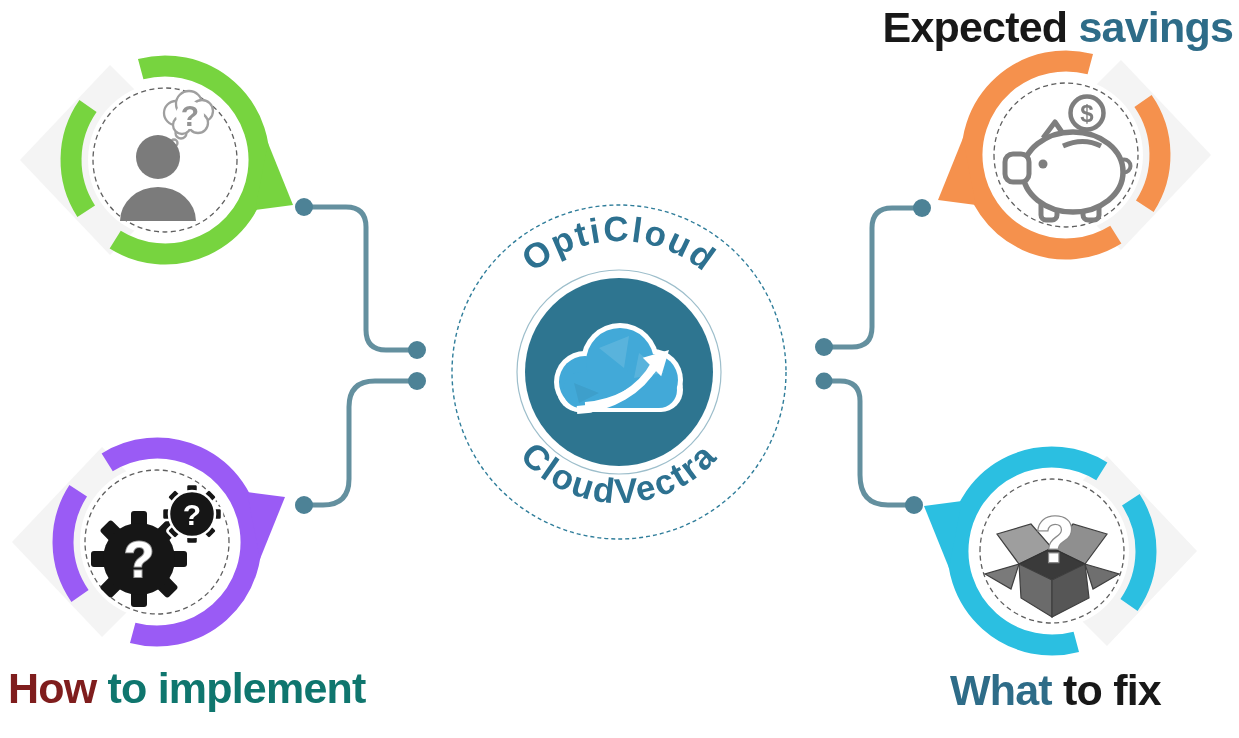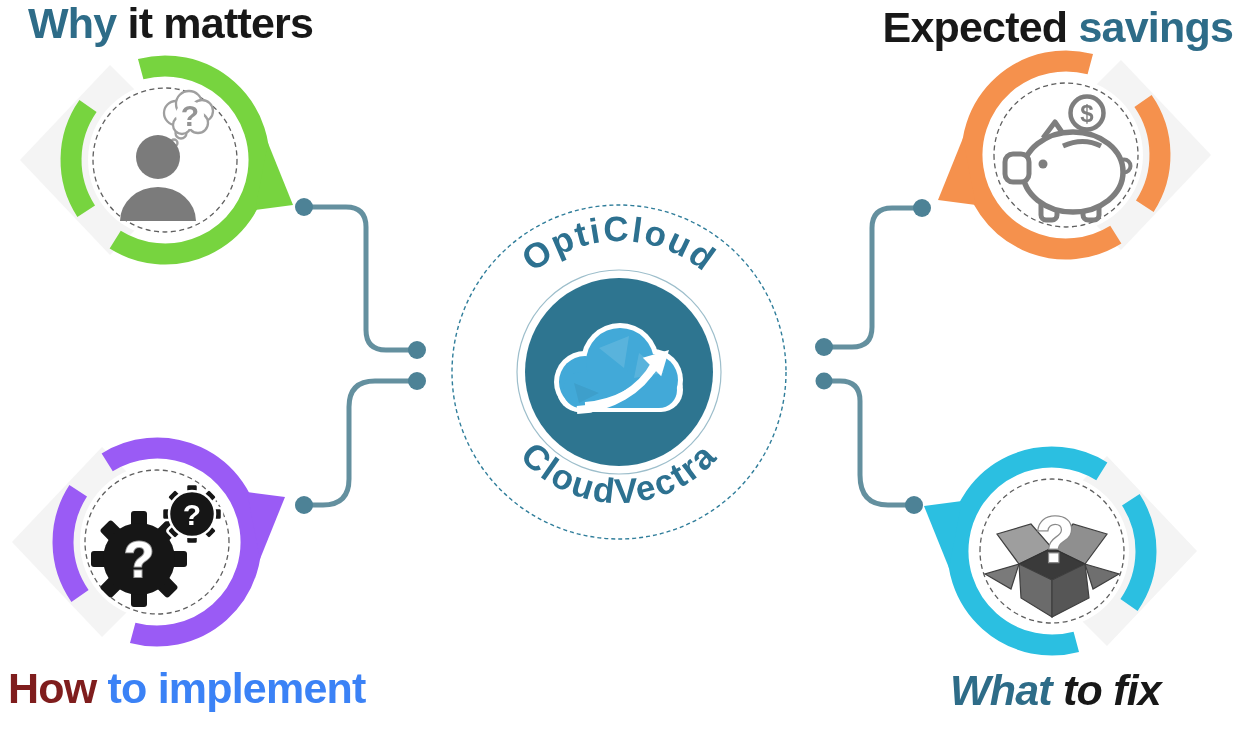--- a/index.html
+++ b/index.html
@@ -21,21 +21,21 @@
   .node-tr .ring{transform:scaleX(-1);}
   .node-bl .ring{transform:scaleY(-1);}
   .node-br .ring{transform:scale(-1,-1);}
   .heading{
     position:absolute;z-index:4;font-size:43px;font-weight:700;line-height:1.05;
     letter-spacing:-0.8px;white-space:nowrap;
   }
   .heading-why{left:28px;top:1px;}
   .heading-expected{right:6px;top:5px;}
   .heading-how{left:8px;top:666px;}
-  .heading-what{left:950px;top:668px;font-style:italic;}
+  .heading-what{left:950px;top:668px;}
   .curved-text{font-size:35px;font-weight:700;letter-spacing:2px;}
   .coin-glyph{font-size:24px;font-weight:700;}
   .bubble-q{font-size:30px;font-weight:700;}
   .gear-q-big{font-size:50px;font-weight:700;}
   .gear-q-small{font-size:30px;font-weight:700;}
   .box-q{font-size:64px;font-weight:700;paint-order:stroke;}
 </style>
 </head>
 <body>
 
@@ -199,26 +199,23 @@
       <polygon points="108,88 130,58 96,48 75,72" fill="#8f8f8f" stroke="#3f3f3f" stroke-width="1.2"></polygon>
       <polygon points="42,88 75,72 108,88 75,104" fill="#3a3a3a" stroke="#333333" stroke-width="1.2"></polygon>
       <text class="box-q" x="78" y="86" text-anchor="middle" fill="#ffffff" stroke="#8a8a8a" stroke-width="2.5">?</text>
       <polygon points="42,88 75,104 75,141 44,122" fill="#6b6b6b" stroke="#3f3f3f" stroke-width="1.2"></polygon>
       <polygon points="108,88 75,104 75,141 112,122" fill="#565656" stroke="#3f3f3f" stroke-width="1.2"></polygon>
       <polygon points="42,88 8,98 34,113" fill="#7a7a7a" stroke="#3f3f3f" stroke-width="1.2"></polygon>
       <polygon points="108,88 142,98 116,113" fill="#6f6f6f" stroke="#3f3f3f" stroke-width="1.2"></polygon>
     </svg>
   </div>
 
-  <div class="heading heading-why">
-    <span style="color: rgb(46, 108, 136);">Why</span><span style="color: rgb(24, 24, 24);"> it matters</span>
-  </div>
   <div class="heading heading-expected">
     <span style="color: rgb(24, 24, 24);">Expected </span><span style="color: rgb(46, 108, 136);">savings</span>
   </div>
   <div class="heading heading-how">
-    <span style="color: #7f1d1d;">How</span><span style="color: #3b82f6;"> to implement</span>
+    <span style="color: #7f1d1d;">How</span><span style="color: #0f766e;"> to implement</span>
   </div>
   <div class="heading heading-what">
     <span style="color: rgb(46, 108, 136);">What</span><span style="color: rgb(24, 24, 24);"> to fix</span>
   </div>
 
 </div>
 
 </body></html>

